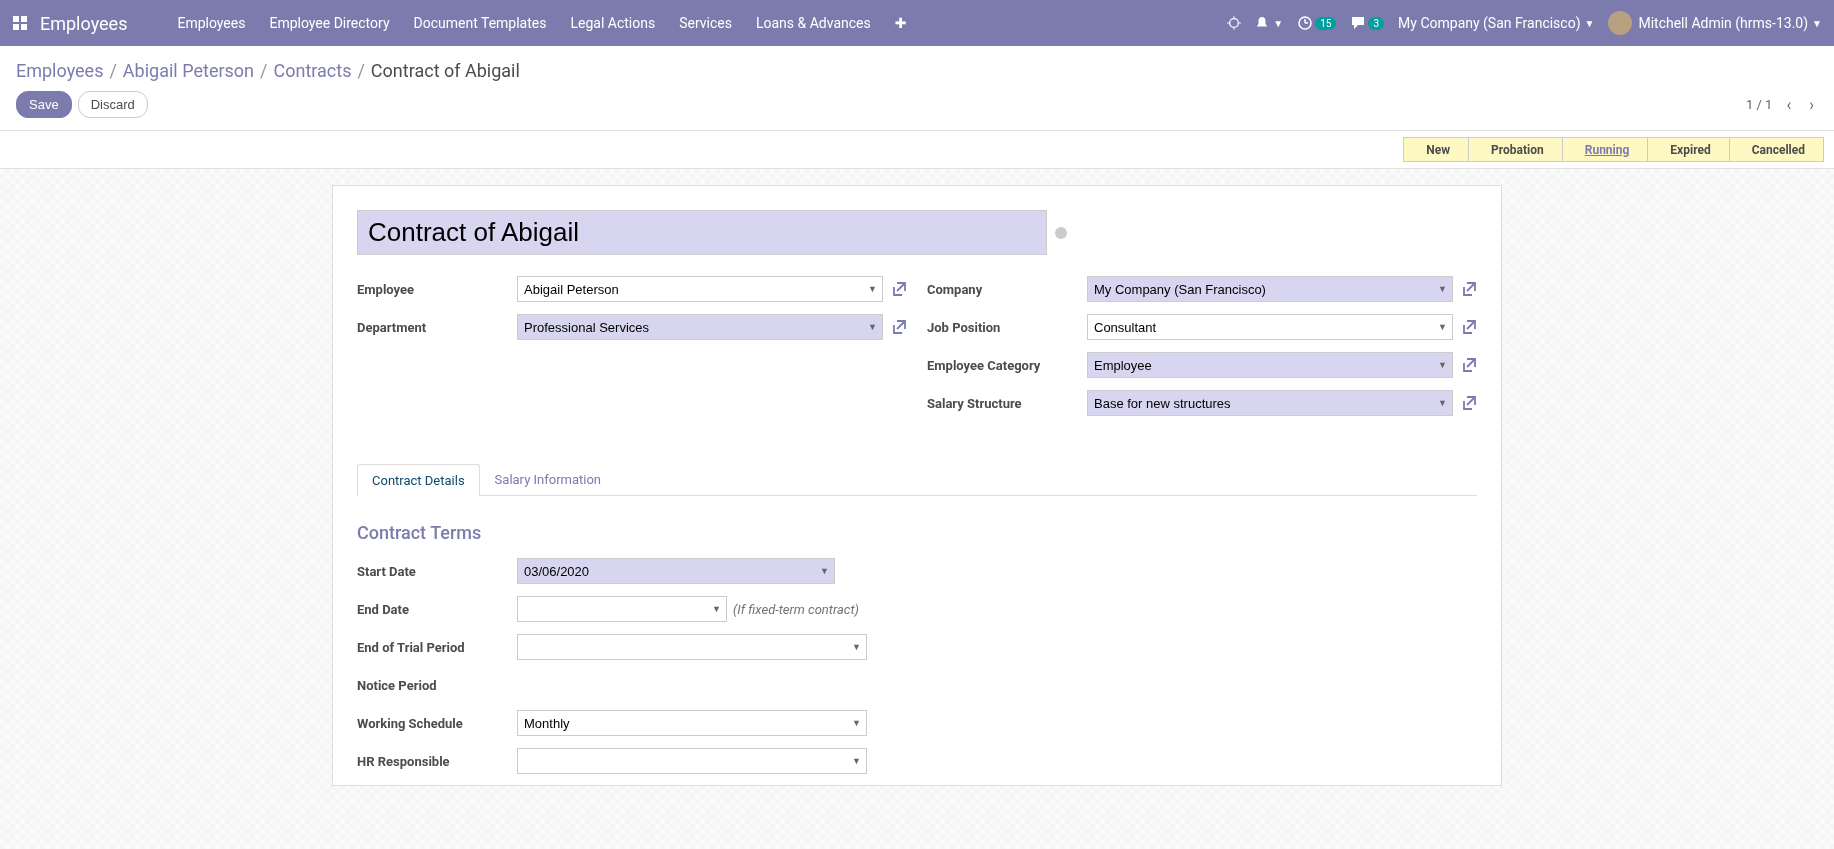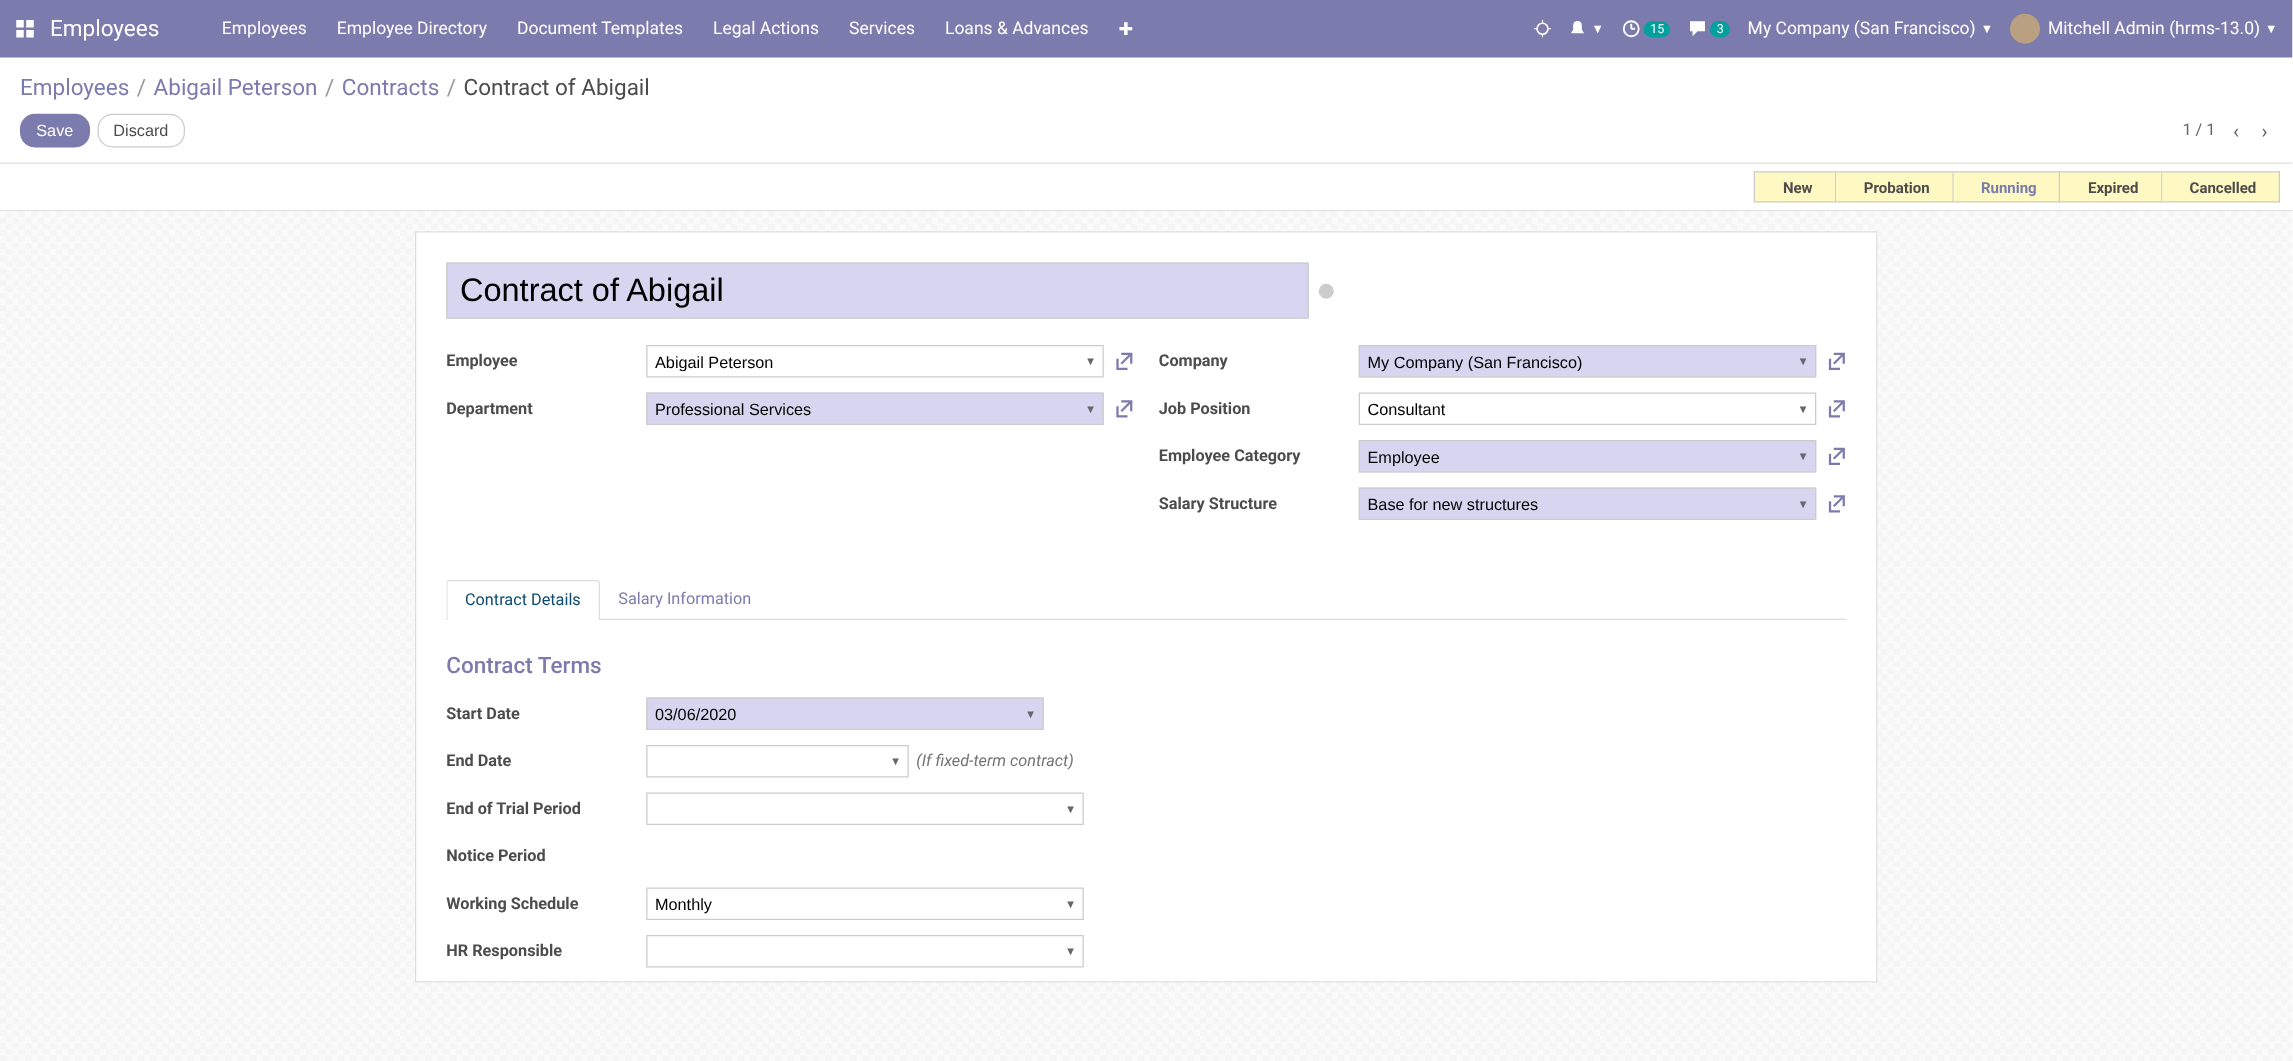--- a/index.html
+++ b/index.html
@@ -22,21 +22,21 @@
 .breadcrumb .current { color:#4c4c4c; }
 .actionbar { display:flex; align-items:center; padding: 10px 16px 12px 16px;}
 .btn { border:1px solid #ccc; background:#fff; color:#4c4c4c; padding:5px 12px; font-size:13px; cursor:pointer; border-radius:12px;text-align:center; }
 .btn-primary { background:#7c7bad; border-color:#7c7bad; color:#fff; margin-right:6px; }
 .pager { margin-left:auto; display:flex; align-items:center; gap:10px; color:#666; font-size:13px;text-align:center;}
 .pager .arrow { cursor:pointer; color:#666; font-size:16px; padding:0 4px;}
 .statusbar-wrap { border-top:1px solid #e0e0e0; border-bottom:1px solid #e0e0e0; background:#fff; display:flex; justify-content:flex-end; padding: 6px 10px 6px 0; }
 .statusbar { display:flex; height:25px; }
 .status-step { position:relative; padding: 5px 18px 5px 22px; font-size:12px; font-weight:bold; color:#4c4c4c; background:#fef9c3; border:1px solid #ccc; border-left:none; cursor:pointer; }
 .status-step.first { border-left:1px solid #ccc; }
-.status-step.active { color:#7c7bad; }
+.status-step.active { color:#7c7bad;text-decoration:underline; }
 .content-bg { background: repeating-conic-gradient(#f5f5f5 0% 25%, #fafafa 0% 50%) 0 0 / 10px 10px; padding: 16px 0 0 0; min-height: 700px; }
 .form-sheet { background:#fff; border:1px solid #ddd; width: 1170px; margin: 0 auto; padding: 24px 24px 0 24px; min-height:560px; }
 .title-row { display:flex; align-items:center; gap:8px; margin-bottom:20px; }
 .title-input { font-size:26px; padding:6px 10px; border:1px solid #ccc; background:#d7d5ef; width: 690px; }
 .radio-ph { width:12px; height:12px; border-radius:50%; background:#ccc; }
 .form-cols { display:flex; gap:20px; }
 .col { flex:1; }
 .field-row { display:flex; align-items:center; margin-bottom:10px; min-height:28px; }
 .field-label { width:160px; font-weight:bold; font-size:13px; color:#4c4c4c; }
 .field-input { flex:1; position:relative; }

